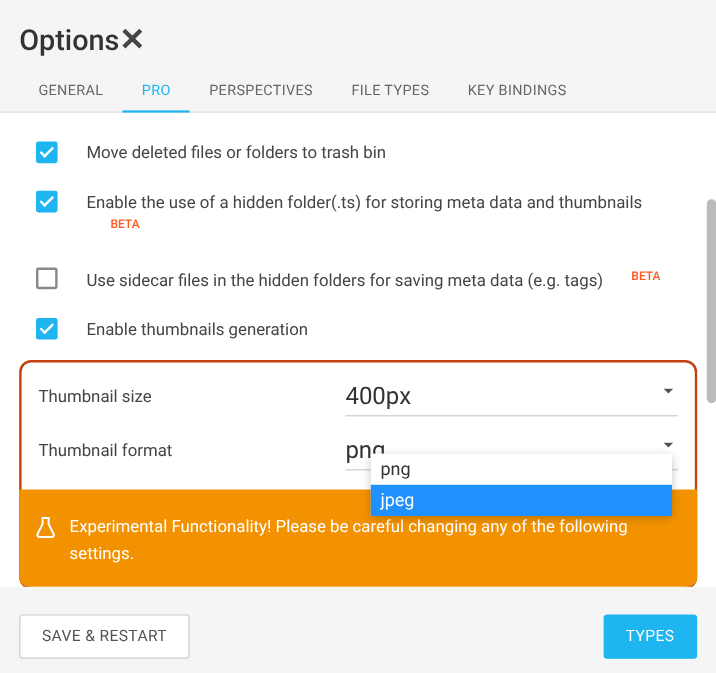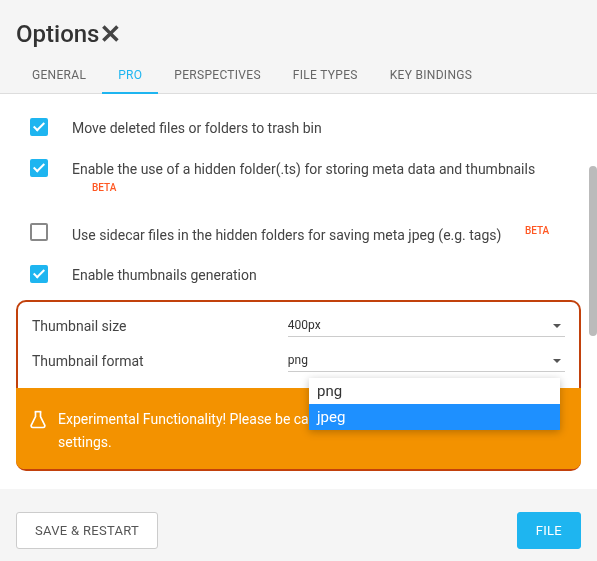--- a/index.html
+++ b/index.html
@@ -119,21 +119,21 @@
 }
 .field-label {
   flex: 0 0 48%;
   font-size: 14px;
   color: #444;
 }
 .select {
   flex: 1;
   border: none;
   border-bottom: 1px solid #ccc;
-  font-size: 12px;
+  font-size: 20px;
   color: #333;
   padding: 4px 0;
   background: transparent;
   cursor: pointer;
   position: relative;
 }
 .select::after {
   content: "";
   position: absolute;
   right: 4px;
@@ -251,21 +251,21 @@
       <div class="checkbox checked"></div>
       <div class="label-text">
         <span>Enable the use of a hidden folder(.ts) for storing meta data and thumbnails</span>
         <span class="beta">BETA</span>
       </div>
     </div>
 
     <div class="row">
       <div class="checkbox"></div>
       <div class="label-text">
-        <span>Use sidecar files in the hidden folders for saving meta jpeg (e.g. tags)</span>
+        <span>Use sidecar files in the hidden folders for saving meta data (e.g. tags)</span>
         <span class="beta">BETA</span>
       </div>
     </div>
 
     <div class="row">
       <div class="checkbox checked"></div>
       <div class="label-text">Enable thumbnails generation</div>
     </div>
 
     <div class="highlight-box">
@@ -288,21 +288,21 @@
     </div>
 
   </div>
 
   <div class="scrollbar-track">
     <div class="scrollbar-thumb"></div>
   </div>
 
   <div class="footer">
     <div class="btn btn-default">SAVE &amp; RESTART</div>
-    <div class="btn btn-primary">FILE</div>
+    <div class="btn btn-primary">TYPES</div>
   </div>
 
   <div class="dropdown">
     <div class="dropdown-item">png</div>
     <div class="dropdown-item selected">jpeg</div>
   </div>
 
 </div>
 
 </body></html>

